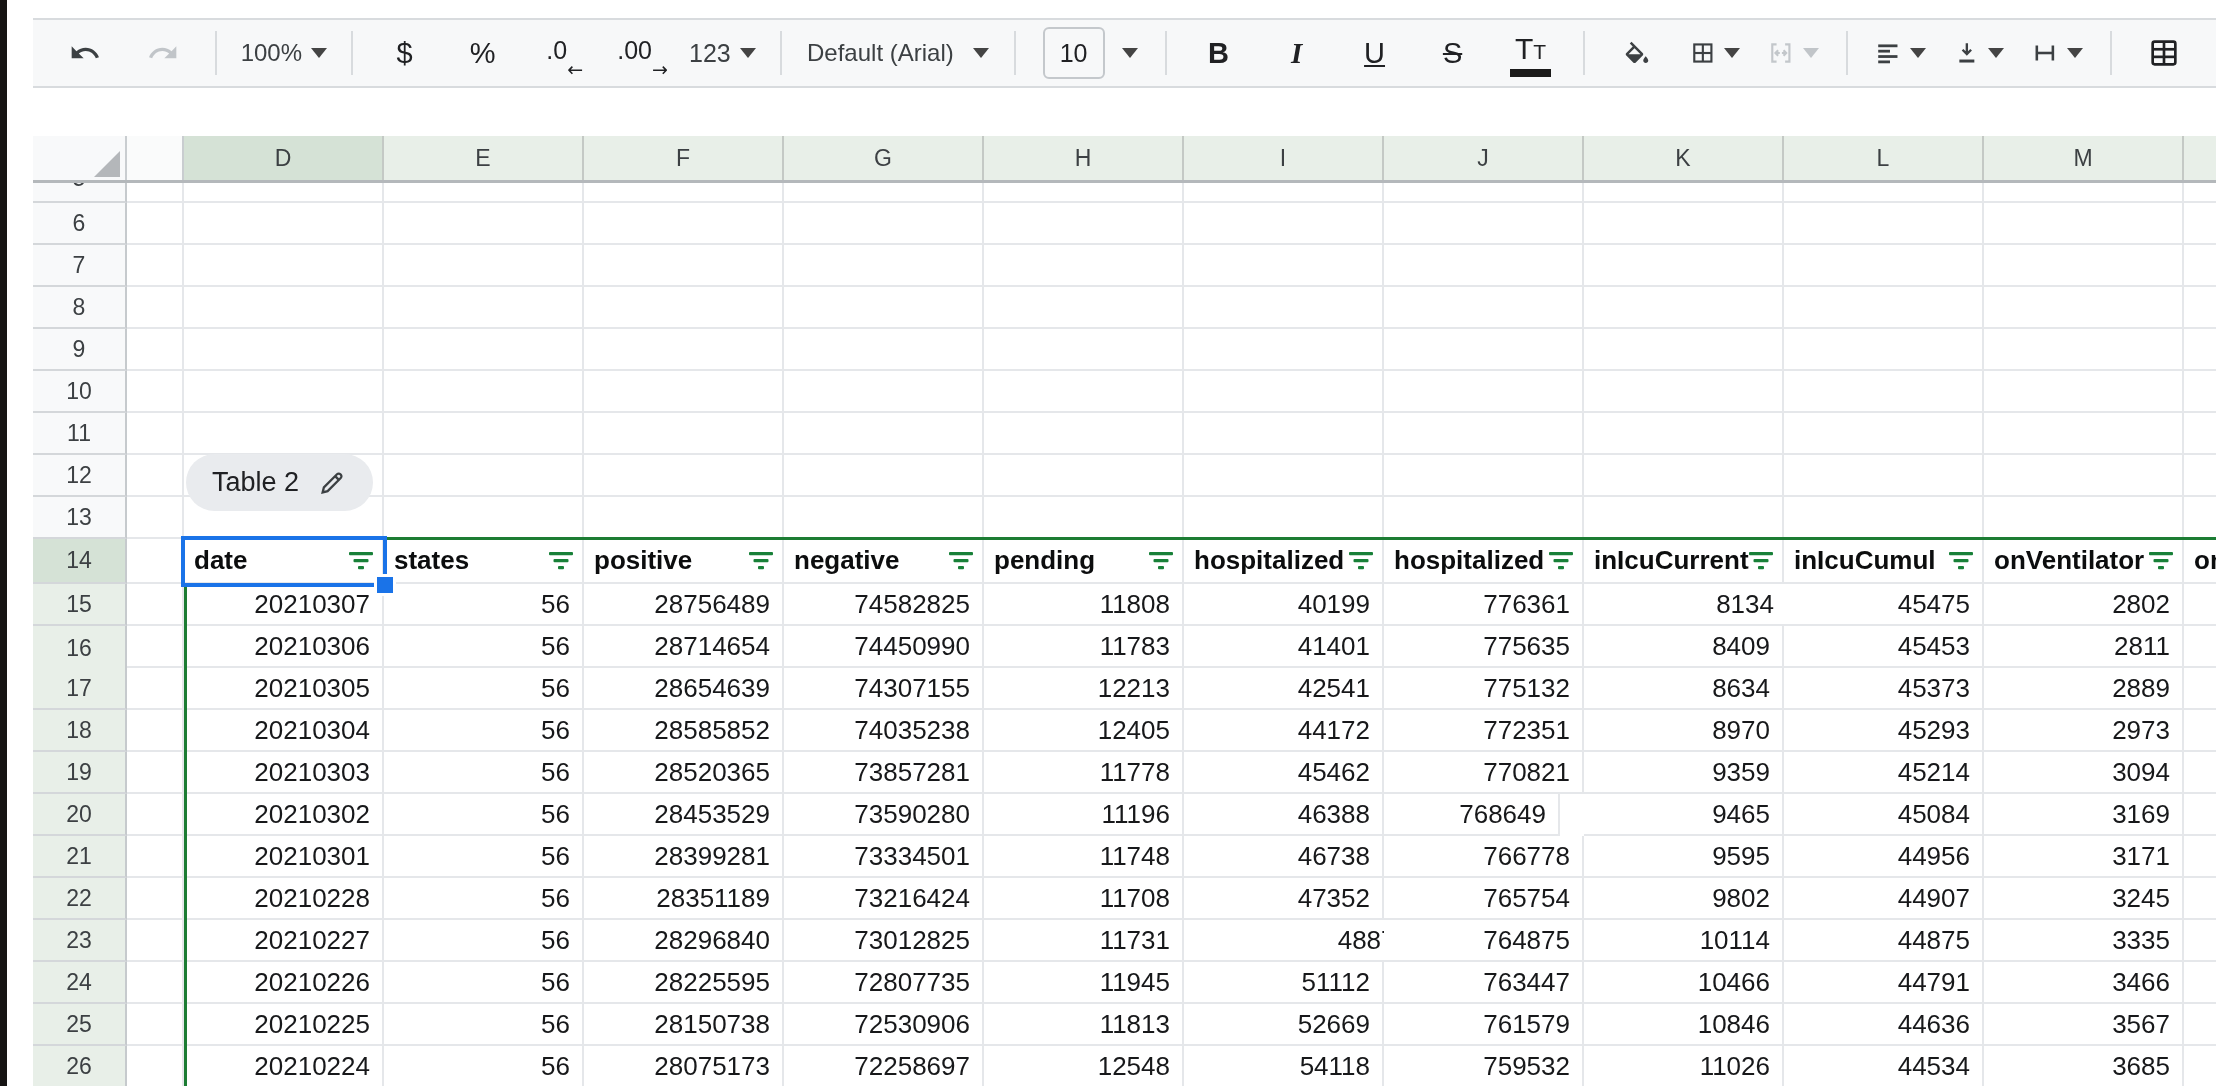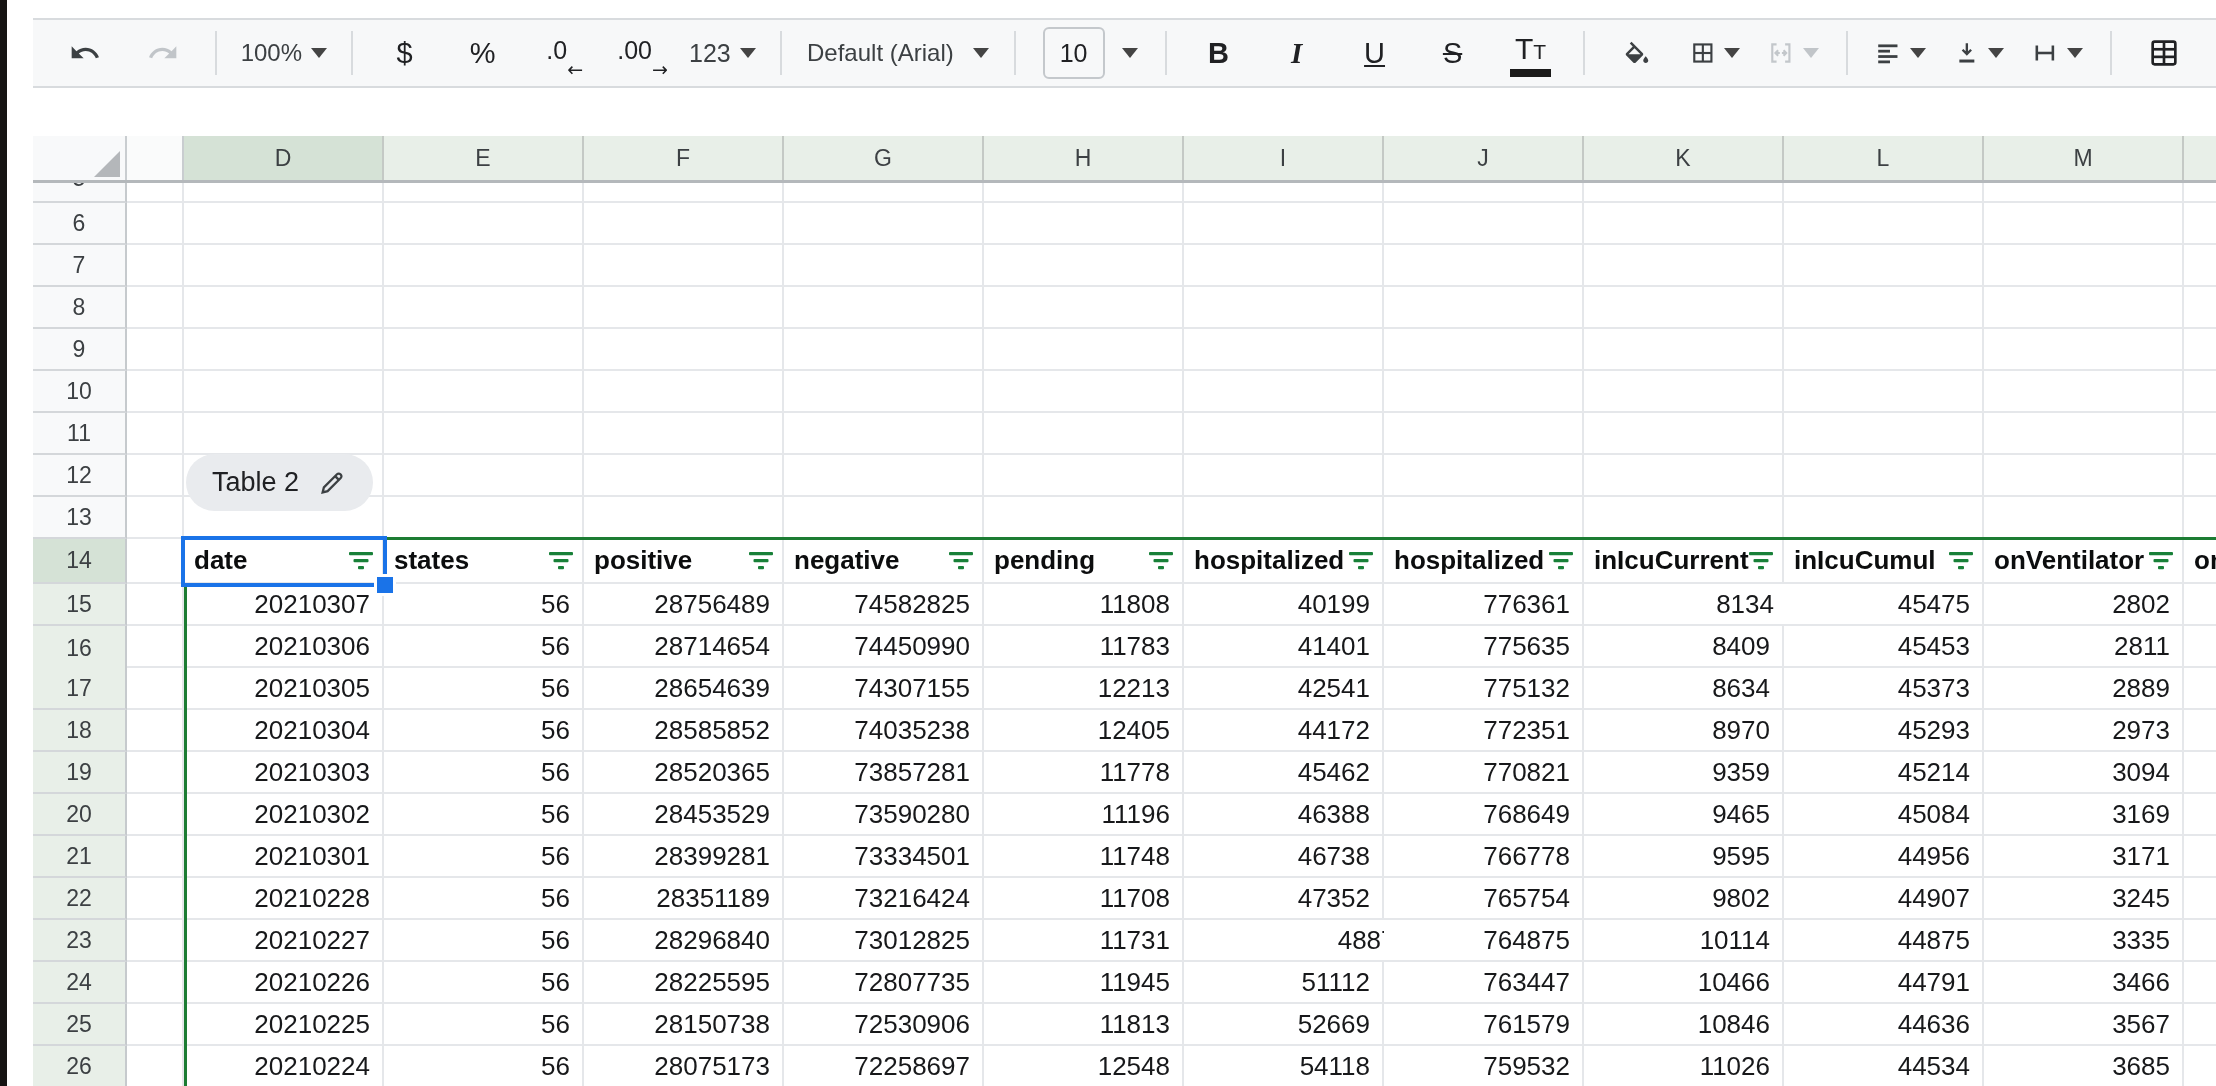--- a/index.html
+++ b/index.html
@@ -490,21 +490,21 @@
       <div class="bc data" style="left:1984px;top:752px;width:200px;height:42px">3094</div>
       <div class="bc" style="left:2184px;top:752px;width:200px;height:42px"></div>
       <div class="rh tint" style="top:794px;height:42px">20</div>
       <div class="bc" style="left:127px;top:794px;width:57px;height:42px"></div>
       <div class="bc data" style="left:184px;top:794px;width:200px;height:42px">20210302</div>
       <div class="bc data" style="left:384px;top:794px;width:200px;height:42px">56</div>
       <div class="bc data" style="left:584px;top:794px;width:200px;height:42px">28453529</div>
       <div class="bc data" style="left:784px;top:794px;width:200px;height:42px">73590280</div>
       <div class="bc data" style="left:984px;top:794px;width:200px;height:42px">11196</div>
       <div class="bc data" style="left:1184px;top:794px;width:200px;height:42px">46388</div>
-      <div class="bc data" style="left:1384px;top:794px;width:200px;height:42px">768649</div>
+      <div class="bc data" style="left:1384px;top:794px;width:176px;height:42px">768649</div>
       <div class="bc data" style="left:1584px;top:794px;width:200px;height:42px">9465</div>
       <div class="bc data" style="left:1784px;top:794px;width:200px;height:42px">45084</div>
       <div class="bc data" style="left:1984px;top:794px;width:200px;height:42px">3169</div>
       <div class="bc" style="left:2184px;top:794px;width:200px;height:42px"></div>
       <div class="rh tint" style="top:836px;height:42px">21</div>
       <div class="bc" style="left:127px;top:836px;width:57px;height:42px"></div>
       <div class="bc data" style="left:184px;top:836px;width:200px;height:42px">20210301</div>
       <div class="bc data" style="left:384px;top:836px;width:200px;height:42px">56</div>
       <div class="bc data" style="left:584px;top:836px;width:200px;height:42px">28399281</div>
       <div class="bc data" style="left:784px;top:836px;width:200px;height:42px">73334501</div>

